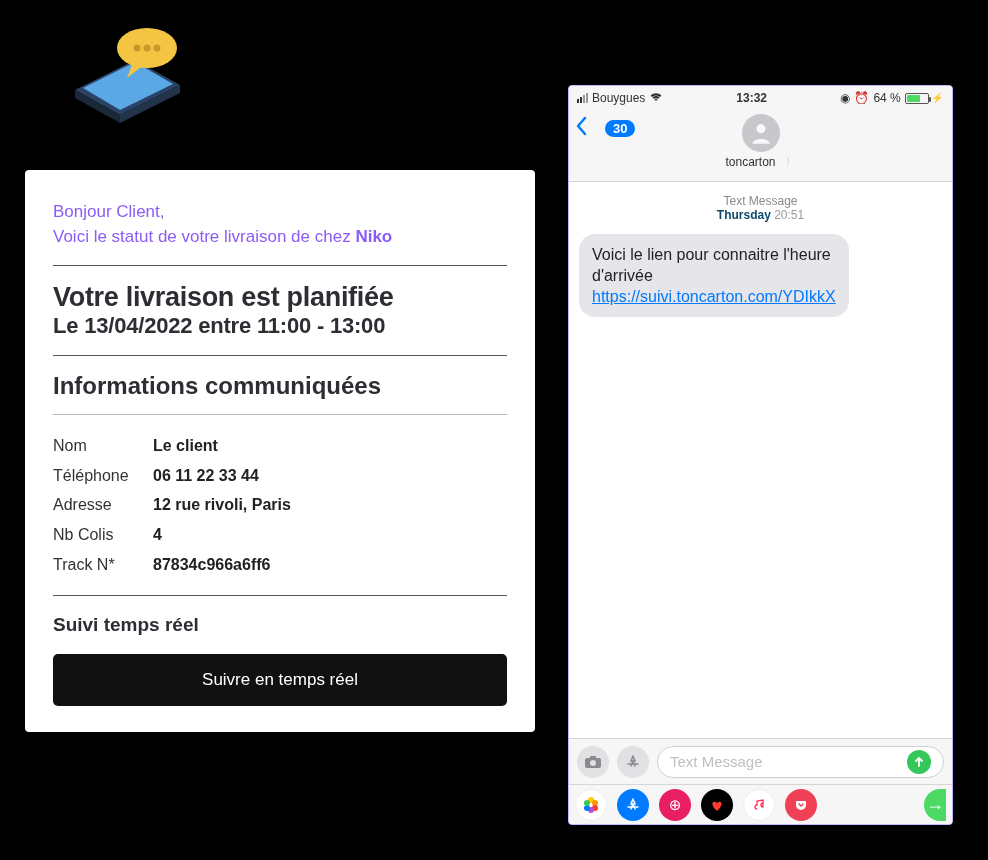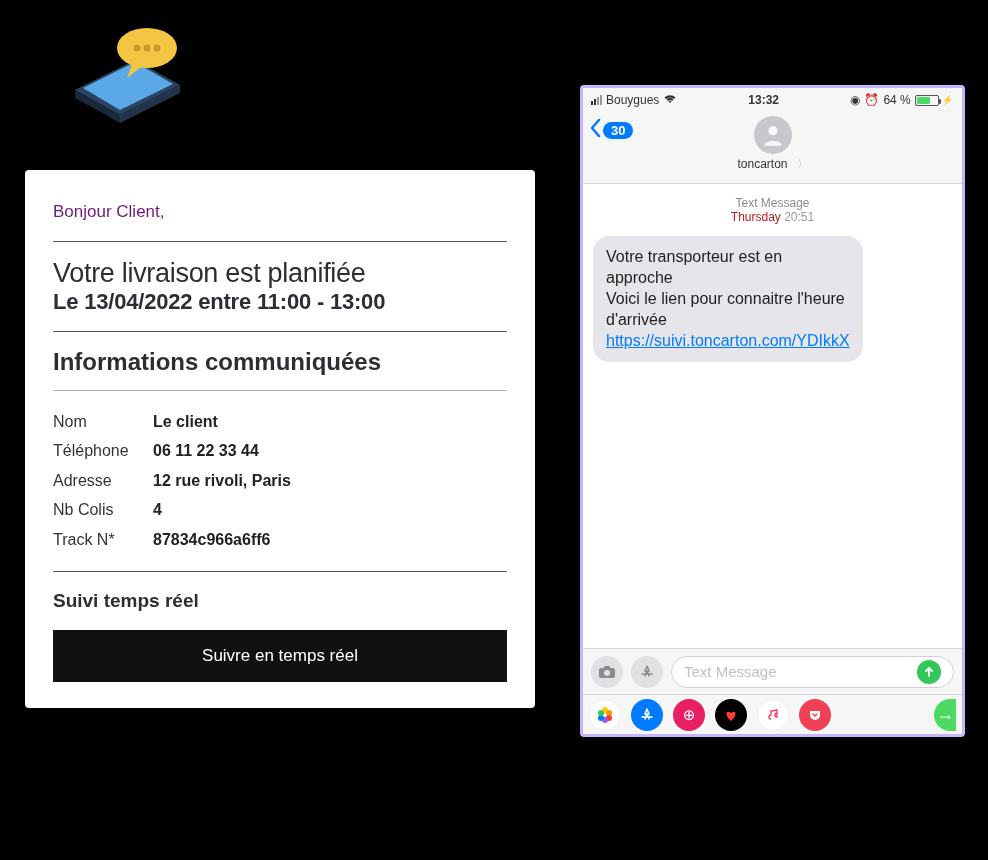--- a/index.html
+++ b/index.html
@@ -25,57 +25,57 @@
     .email-card {
       position: absolute;
       top: 170px;
       left: 25px;
       width: 510px;
       background: #fff;
       border-radius: 4px;
       padding: 30px 28px 26px 28px;
       color: #2c2e33;
     }
-    .email-greeting { font-size: 17px; line-height: 1.45; color: #701a75; }
+    .email-greeting { font-size: 17px; line-height: 1.45; color: #8b5cf6; }
     .email-greeting .sender { font-weight: 700; }
     .hr { border: none; border-top: 1px solid #545557; margin: 16px 0; }
     .hr-light { border: none; border-top: 1px solid #b5b5b5; margin: 14px 0; }
-    .email-status-title { font-size: 27px; font-weight: 400; margin-top: 4px; letter-spacing: -0.3px; }
+    .email-status-title { font-size: 27px; font-weight: 700; margin-top: 4px; letter-spacing: -0.3px; }
     .email-status-date { font-size: 22px; font-weight: 700; margin-bottom: 8px; letter-spacing: -0.2px; }
     .email-info-title { font-size: 24px; font-weight: 700; margin-top: 6px; }
     .info-table { margin-top: 16px; font-size: 16px; line-height: 1.85; }
     .info-row { display: flex; }
     .info-label { width: 100px; color: #333; }
     .info-value { font-weight: 700; color: #222; }
     .email-realtime-title { font-size: 19px; font-weight: 700; margin-top: 18px; }
     .follow-btn {
       display: block;
       width: 100%;
       background: #111;
       color: #fff;
       border: none;
       font-size: 17px;
       font-weight: 500;
       padding: 16px 0;
       margin-top: 18px;
-      border-radius: 0;
+      border-radius: 5px;
       cursor: pointer;
     }
 
     
     .iphone {
       position: absolute;
       top: 85px;
-      left: 580px;
+      left: 568px;
       width: 385px;
-      height: 652px;
+      height: 740px;
       background: #fff;
       border-radius: 4px;
       overflow: hidden;
-      border: 3px solid #c4b5fd;
+      border: 1px solid #c4b5fd;
     }
     .status-bar {
       height: 24px;
       background: #f6f6f6;
       display: flex;
       align-items: center;
       justify-content: space-between;
       padding: 0 8px;
       font-size: 12px;
       color: #333;
@@ -98,21 +98,21 @@
       display: flex;
       flex-direction: column;
       align-items: center;
     }
     .nav-back {
       position: absolute;
       left: 6px;
       top: 6px;
       display: flex;
       align-items: center;
-      gap: 2px;
+      gap: 18px;
       color: #007aff;
       font-size: 20px;
       cursor: pointer;
     }
     .nav-back-badge {
       background: #007aff;
       color: #fff;
       font-size: 13px;
       font-weight: 600;
       border-radius: 10px;
@@ -125,21 +125,21 @@
       margin-top: 4px;
       display: flex; align-items: center; justify-content: center;
     }
     .contact-avatar svg { width: 26px; height: 26px; fill: #f8f8f8; }
     .contact-name { font-size: 12px; color: #333; margin-top: 3px; display: flex; align-items: center; gap: 10px; }
     .contact-name .chev { font-size: 10px; color: #aaa; }
 
     .thread { padding: 12px 10px; }
     .thread-meta { text-align: center; font-size: 12px; color: #8a8a8e; margin-bottom: 12px; }
     .thread-meta .tm-label { font-weight: 500; color: #8a8a8e; }
-    .thread-meta .tm-day { font-weight: 400; color: #b91c1c; }
+    .thread-meta .tm-day { font-weight: 700; color: #0c4a6e; }
     .thread-meta .tm-time { color: #9a9a9e; }
 
     .bubble {
       background: #e5e5ea;
       border-radius: 16px;
       padding: 10px 13px;
       max-width: 270px;
       font-size: 16px;
       line-height: 1.32;
       color: #222;
@@ -233,20 +233,23 @@
     <polygon points="68,42 62,58 80,44" fill="#f4c542"></polygon>
     <circle cx="72" cy="28" r="3.5" fill="#c9972a"></circle>
     <circle cx="82" cy="28" r="3.5" fill="#c9972a"></circle>
     <circle cx="92" cy="28" r="3.5" fill="#c9972a"></circle>
   </svg>
 </div>
 
 <div class="email-card">
   <div class="email-greeting">
     <div>Bonjour Client,</div>
+    <div>
+      <span>Voici le statut de votre livraison de chez </span><span class="sender">Niko</span>
+    </div>
   </div>
 
   <hr class="hr">
 
   <div class="email-status-title">Votre livraison est planifiée</div>
   <div class="email-status-date">Le 13/04/2022 entre 11:00 - 13:00</div>
 
   <hr class="hr">
 
   <div class="email-info-title">Informations communiquées</div>
@@ -335,21 +338,20 @@
 
   <div class="thread">
     <div class="thread-meta">
       <div class="tm-label">Text Message</div>
       <div>
         <span class="tm-day">Thursday</span>
         <span class="tm-time">20:51</span>
       </div>
     </div>
     <div class="bubble">
-      <div>Votre transporteur est en approche</div>
       <div>Voici le lien pour connaitre l'heure d'arrivée</div>
       <span class="sms-link">https://suivi.toncarton.com/YDIkkX</span>
     </div>
   </div>
 
   <div class="input-bar">
     <div class="ib-icon">
       <svg width="18" height="14" viewBox="0 0 18 14">
           <rect x="1" y="3" width="16" height="10" rx="2" fill="#8a8a8e"></rect>
           <rect x="6" y="1" width="6" height="3" rx="1" fill="#8a8a8e"></rect>

